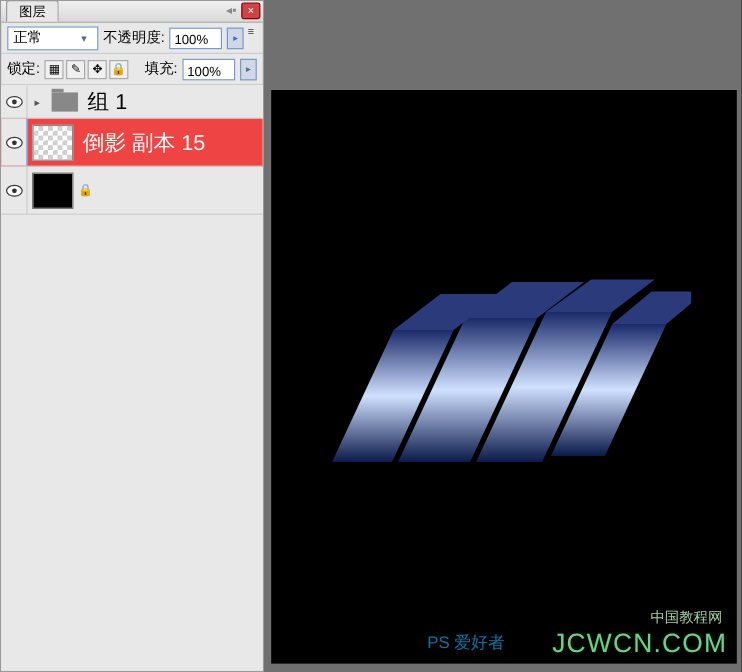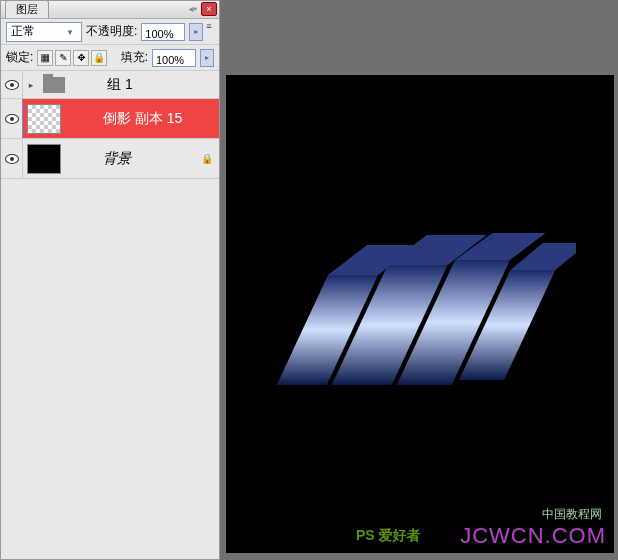--- a/index.html
+++ b/index.html
@@ -224,23 +224,22 @@
       content: '';
       position: absolute;
       top: -3px;
       left: 0;
       width: 10px;
       height: 3px;
       background: #888;
     }
     .layer-name {
       flex: 1;
-      font-size: 14px;
+      font-size: 18px;
       padding-left: 4px;
-      margin-left: 34px;
     }
     .layer-name.italic { font-style: italic; }
     .lock-indicator {
       width: 18px;
       font-size: 10px;
       color: #555;
     }
     .canvas-area {
       position: absolute;
       left: 226px;
@@ -253,43 +252,42 @@
       position: absolute;
       left: 50px;
       top: 140px;
       width: 300px;
       height: 200px;
     }
     .watermark {
       position: absolute;
       bottom: 4px;
       right: 8px;
-      color: #d946ef;
+      color: #86efac;
       font-size: 22px;
       font-family: Arial, sans-serif;
       letter-spacing: 1px;
       opacity: 0.85;
       text-shadow: 0 0 3px #040;
     }
     .watermark-sub {
       position: absolute;
       bottom: 30px;
       right: 12px;
       color: #cfc;
       font-size: 12px;
       opacity: 0.8;
     }
     .watermark-logo {
       position: absolute;
       bottom: 8px;
       left: 130px;
-      color: #84cc16;
+      color: #0ea5e9;
       font-size: 14px;
       opacity: 0.7;
-      font-weight: bold;
     }
   </style>
 </head>
 <body>
 
 <div class="panel">
   <div class="panel-header">
     <div class="tab">图层</div>
     <div class="tab-extra">◂▪</div>
     <div class="close-btn">×</div>
@@ -339,21 +337,20 @@
         </div>
       <div class="thumb tall checker"></div>
       <div class="layer-name">倒影 副本 15</div>
     </div>
 
     <div class="layer-row tall">
       <div class="eye-col">
           <div class="eye-icon"></div>
         </div>
       <div class="thumb tall black"></div>
-      <div class="layer-name italic">背景</div>
       <div class="lock-indicator">🔒</div>
     </div>
   </div>
 </div>
 
 <div class="canvas-area">
   <svg class="artwork" viewBox="0 0 300 200">
     <defs>
       <linearGradient id="g1" x1="0" y1="0" x2="0" y2="1">
         <stop offset="0" stop-color="#1a2a6a"></stop>

